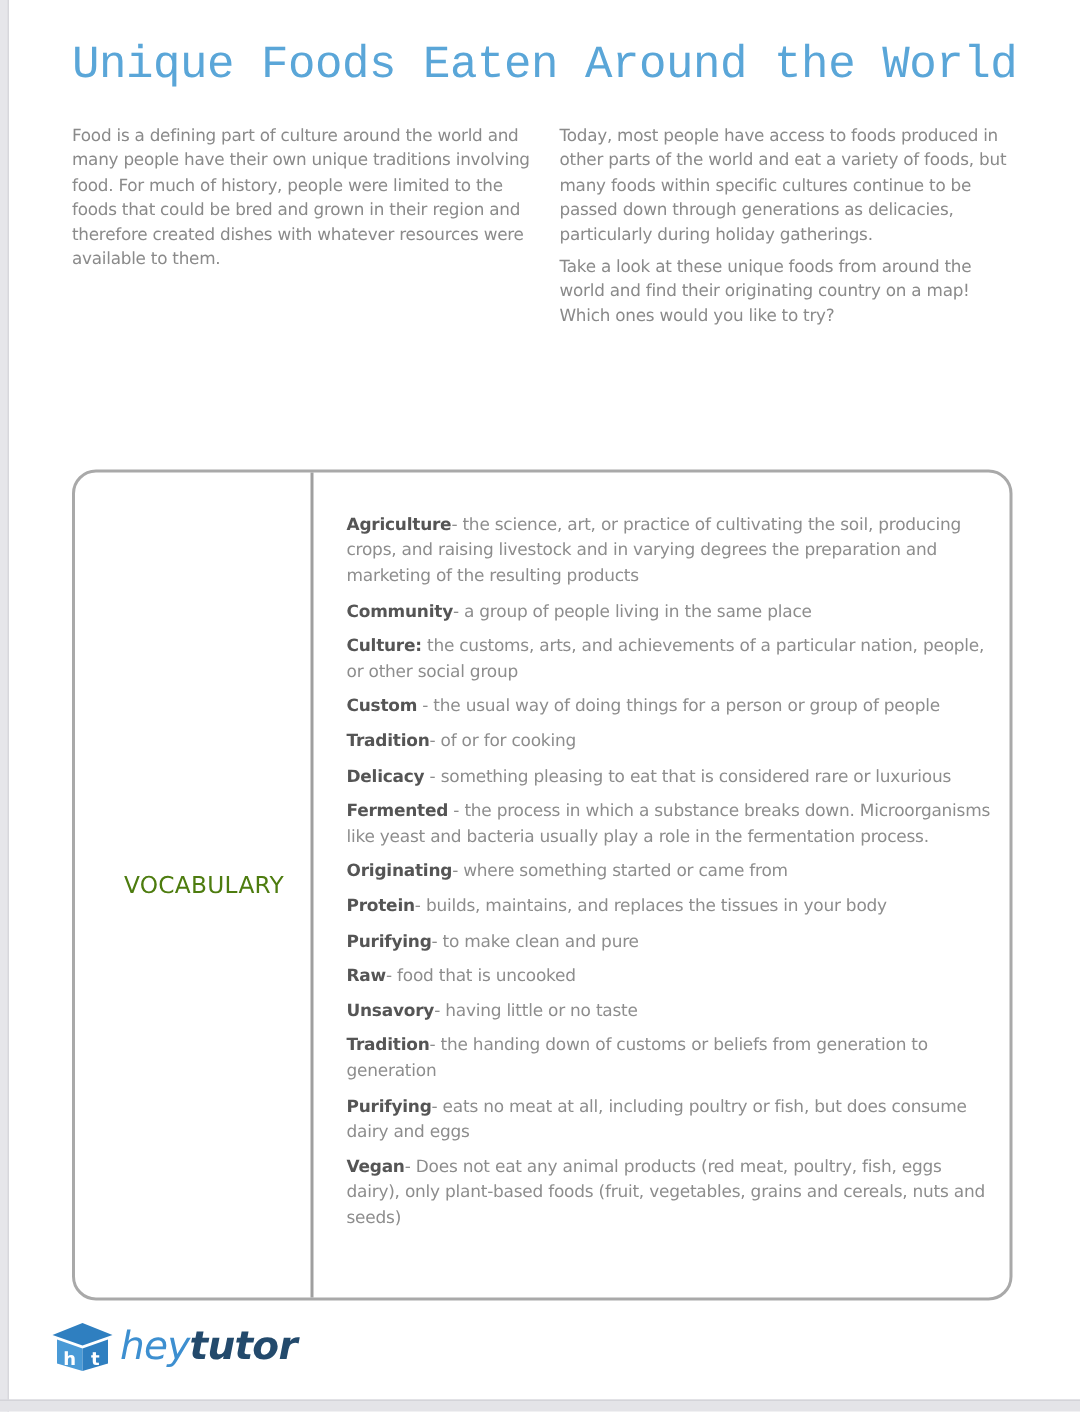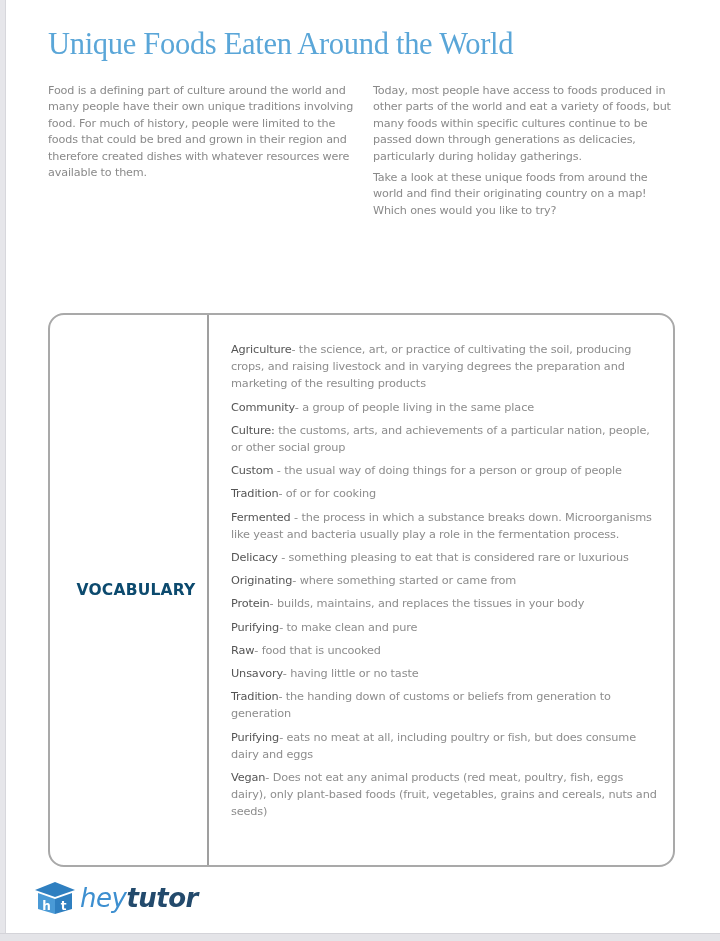--- a/index.html
+++ b/index.html
@@ -12,21 +12,21 @@
   .page-edge-left {
     position: absolute; left: 0; top: 0; width: 5px; height: 941px;
     background: #e6e6ea; border-right: 1px solid #d7d7dc;
   }
   .page-edge-bottom {
     position: absolute; left: 0; bottom: 0; width: 720px; height: 7px;
     background: #e4e4e8; border-top: 1px solid #d4d4d9;
   }
   .title {
     position: absolute; left: 48px; top: 27px;
-    font-family: Liberation Serif, serif;
+    font-family: Liberation Mono, monospace;
     font-size: 30.5px; font-weight: normal; letter-spacing: -0.3px;
     color: #5aa6d8; margin: 0; white-space: nowrap;
   }
   .intro-col {
     position: absolute; top: 83px; width: 318px;
     font-size: 11.2px; line-height: 16.4px; color: #8a8a8a;
     letter-spacing: -0.15px;
   }
   .intro-col p { margin: 0 0 5px 0; }
   .col-left { left: 48px; }
@@ -37,30 +37,30 @@
     width: 627px; height: 554px;
     border: 2px solid #a9a9a9; border-radius: 16px;
     box-sizing: border-box;
   }
   .vocab-divider {
     position: absolute; left: 157px; top: 0; width: 1.5px; height: 100%;
     background: #9f9f9f;
   }
   .vocab-label {
     position: absolute; left: 0; width: 172px; top: 266px;
-    text-align: center; font-size: 15.5px; font-weight: bold;
-    color: #0c4a6e; letter-spacing: 0.2px;
+    text-align: center; font-size: 15.5px; font-weight: normal;
+    color: #4d7c0f; letter-spacing: 0.2px;
   }
   .vocab-list {
     position: absolute; left: 181px; top: 26px; width: 430px;
     font-size: 11.3px; line-height: 17.2px; color: #8d8d8d;
     letter-spacing: -0.15px;
   }
   .vocab-entry { margin: 0 0 6px 0; }
-  .vocab-term { font-weight: normal; color: #555555; margin-top: 10px; }
+  .vocab-term { font-weight: bold; color: #555555; margin-top: 10px; }
 
   .logo {
     position: absolute; left: 34px; top: 880px; height: 36px;
     display: flex; align-items: center;
   }
   .logo-icon { width: 42px; height: 34px; margin-right: 4px; }
   .logo-text {
     font-size: 26px; letter-spacing: -0.5px; font-weight: normal; font-style: italic;
   }
   .logo-hey { color: #3d8fd0; }
@@ -84,22 +84,22 @@
 
 <div class="vocab-box">
   <div class="vocab-divider"></div>
   <div class="vocab-label">VOCABULARY</div>
   <div class="vocab-list">
     <p class="vocab-entry"><span class="vocab-term">Agriculture</span><span>- </span><span>the science, art, or practice of cultivating the soil, producing crops, and raising livestock and in varying degrees the preparation and marketing of the resulting products</span></p>
     <p class="vocab-entry"><span class="vocab-term">Community</span><span>- </span><span>a group of people living in the same place</span></p>
     <p class="vocab-entry"><span class="vocab-term">Culture:</span><span> </span><span>the customs, arts, and achievements of a particular nation, people, or other social group</span></p>
     <p class="vocab-entry"><span class="vocab-term">Custom</span><span> - </span><span>the usual way of doing things for a person or group of people</span></p>
     <p class="vocab-entry"><span class="vocab-term">Tradition</span><span>- </span><span>of or for cooking</span></p>
+    <p class="vocab-entry"><span class="vocab-term">Delicacy</span><span> - </span><span>something pleasing to eat that is considered rare or luxurious</span></p>
     <p class="vocab-entry"><span class="vocab-term">Fermented</span><span> - </span><span>the process in which a substance breaks down. Microorganisms like yeast and bacteria usually play a role in the fermentation process.</span></p>
-    <p class="vocab-entry"><span class="vocab-term">Delicacy</span><span> - </span><span>something pleasing to eat that is considered rare or luxurious</span></p>
     <p class="vocab-entry"><span class="vocab-term">Originating</span><span>- </span><span>where something started or came from</span></p>
     <p class="vocab-entry"><span class="vocab-term">Protein</span><span>-  </span><span>builds, maintains, and replaces the tissues in your body</span></p>
     <p class="vocab-entry"><span class="vocab-term">Purifying</span><span>- </span><span>to make clean and pure</span></p>
     <p class="vocab-entry"><span class="vocab-term">Raw</span><span>- </span><span>food that is uncooked</span></p>
     <p class="vocab-entry"><span class="vocab-term">Unsavory</span><span>- </span><span>having little or no taste</span></p>
     <p class="vocab-entry"><span class="vocab-term">Tradition</span><span>- </span><span>the handing down of customs or beliefs from generation to generation</span></p>
     <p class="vocab-entry"><span class="vocab-term">Purifying</span><span>- </span><span>eats no meat at all, including poultry or fish, but does consume dairy and eggs</span></p>
     <p class="vocab-entry"><span class="vocab-term">Vegan</span><span>- </span><span>Does not eat any animal products (red meat, poultry, fish, eggs dairy), only plant-based foods (fruit, vegetables, grains and cereals, nuts and seeds)</span></p>
   </div>
 </div>

